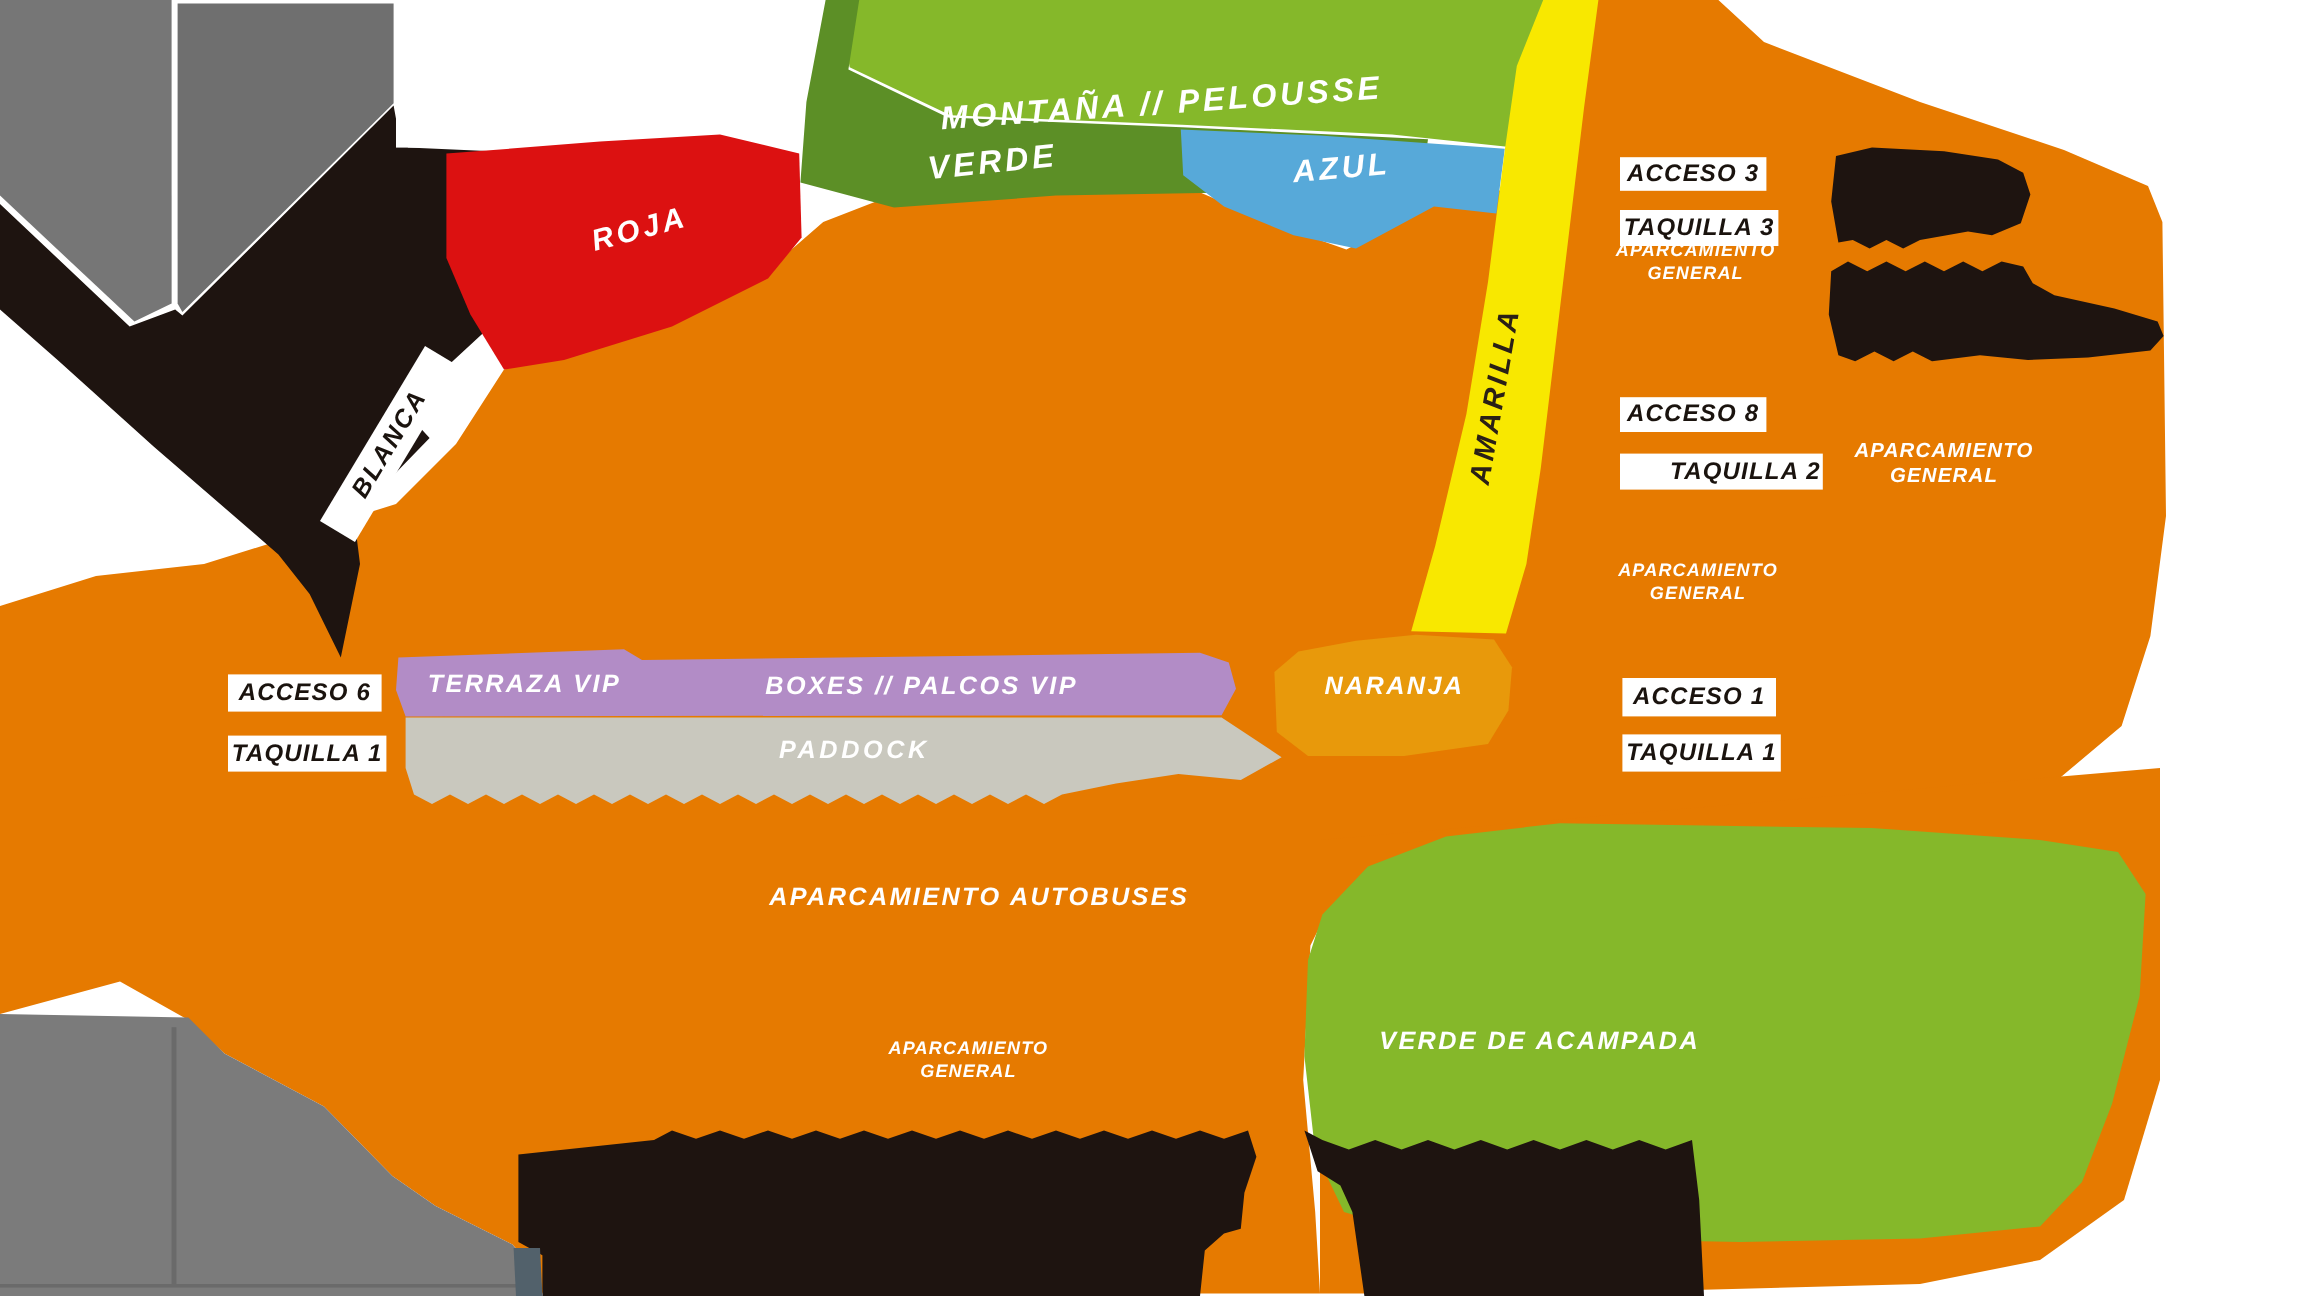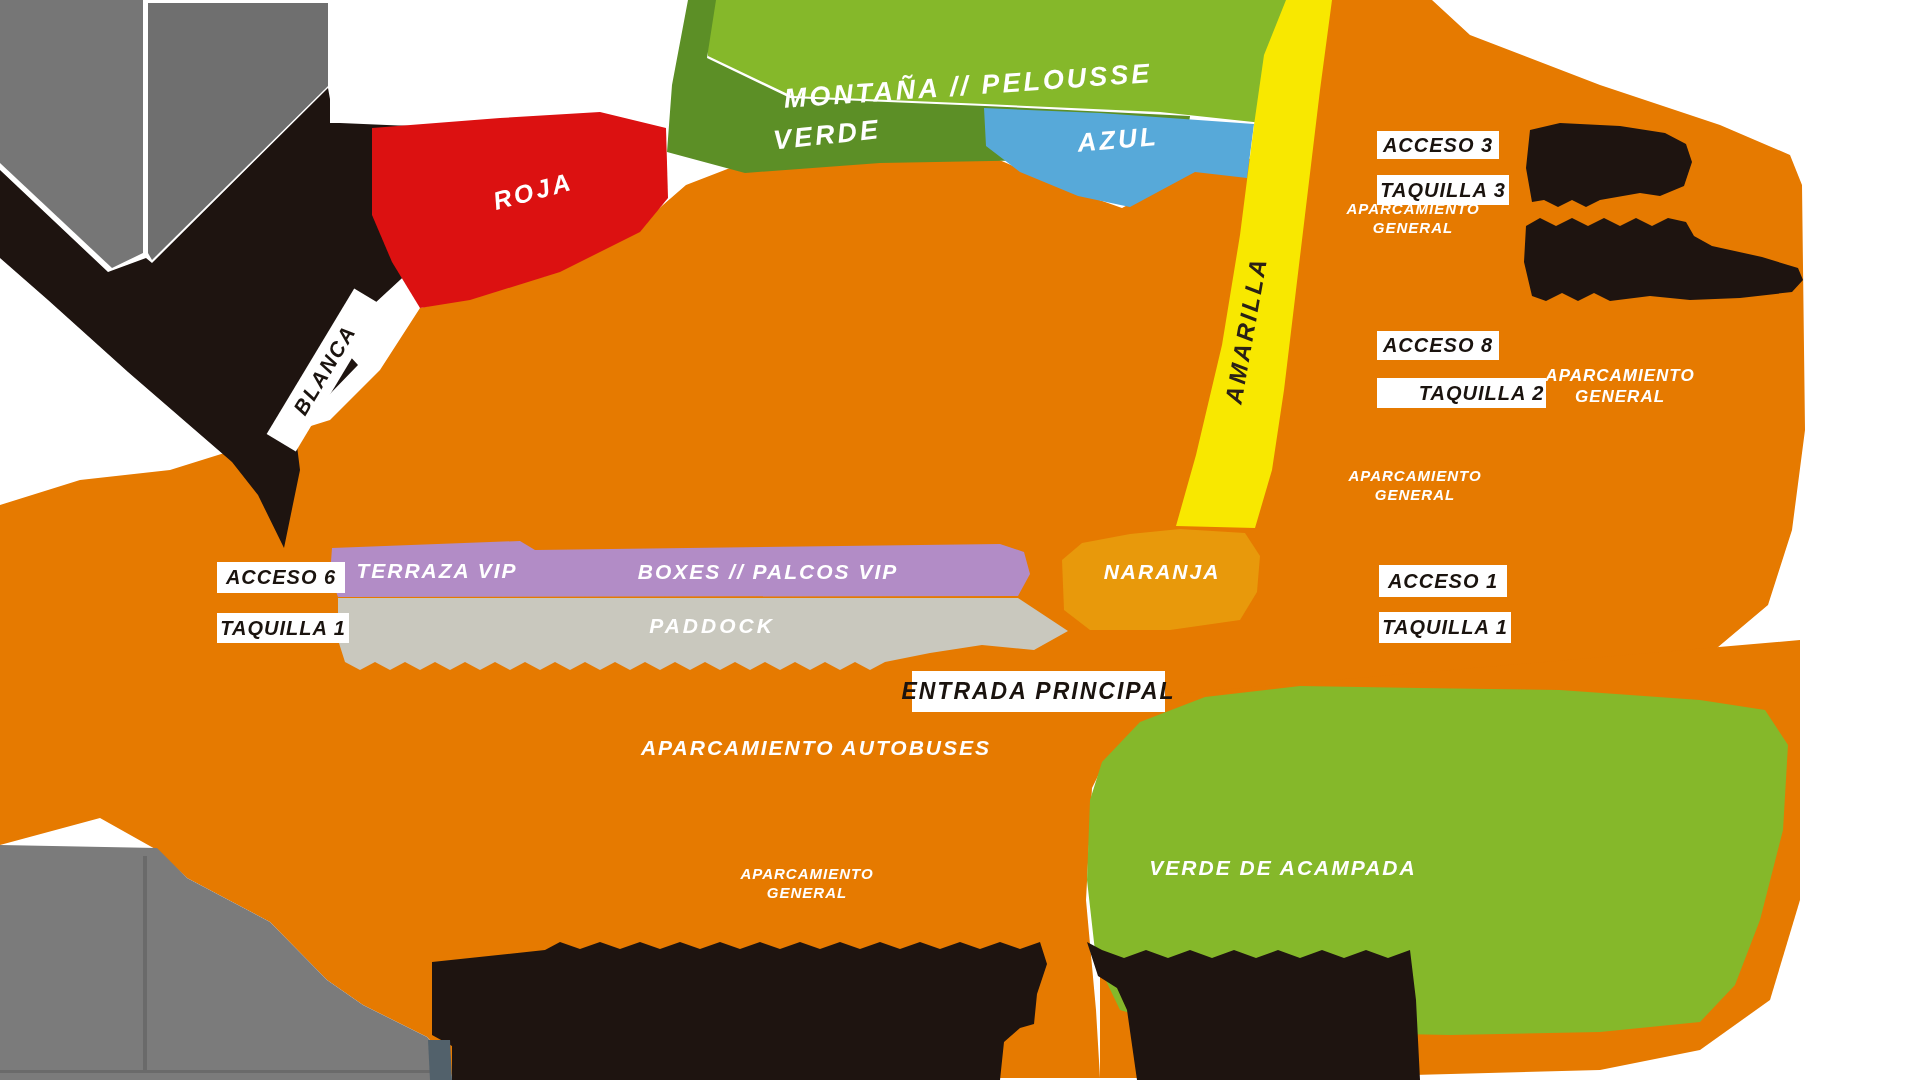--- a/index.html
+++ b/index.html
@@ -5,21 +5,21 @@
   html,body{margin:0;padding:0;background:#ffffff;}
   #stage{position:relative;width:1920px;height:1080px;overflow:hidden;background:#ffffff;
          font-family:"Liberation Sans",sans-serif;}
   #stage svg{position:absolute;left:0;top:0;}
   .zlabel{position:absolute;transform:translate(-50%,-50%);font-weight:bold;font-style:italic;
           color:#ffffff;white-space:nowrap;letter-spacing:3px;font-size:26px;line-height:1.05;
           font-family:"Liberation Sans",sans-serif;}
   .darklabel{color:#2a2016;}
   .wbox{position:absolute;background:#ffffff;color:#1a130e;display:flex;align-items:center;
         justify-content:center;font-weight:bold;font-style:italic;white-space:nowrap;
-        font-size:20px;letter-spacing:1px;font-family:"Liberation Sans",sans-serif;margin-left:27px;}
+        font-size:20px;letter-spacing:1px;font-family:"Liberation Sans",sans-serif;}
   .parking{font-size:15px;letter-spacing:1px;text-align:center;line-height:1.25;}
   .band{position:absolute;background:#ffffff;display:flex;align-items:center;justify-content:center;
         color:#1a130e;font-weight:bold;font-style:italic;letter-spacing:2px;font-size:21px;}
 </style>
 </head>
 <body>
 
 <div id="stage">
 
   <svg width="1920" height="1080" viewBox="0 0 1920 1080">
@@ -157,15 +157,14 @@
   </div>
 
   <div class="wbox" style="left:1350px;top:131px;width:122px;height:28px;">ACCESO 3</div>
   <div class="wbox" style="left:1350px;top:175px;width:132px;height:30px;">TAQUILLA 3</div>
   <div class="wbox" style="left:1350px;top:331px;width:122px;height:29px;">ACCESO 8</div>
   <div class="wbox" style="left:1350px;top:378px;width:129px;height:30px;padding-left:40px;">TAQUILLA 2</div>
   <div class="wbox" style="left:1352px;top:565px;width:128px;height:32px;">ACCESO 1</div>
   <div class="wbox" style="left:1352px;top:612px;width:132px;height:31px;text-align:right;">TAQUILLA 1</div>
   <div class="wbox" style="left:190px;top:562px;width:128px;height:31px;">ACCESO 6</div>
   <div class="wbox" style="left:190px;top:613px;width:132px;height:30px;">TAQUILLA 1</div>
-  <div class="wbox" style="left:885px;top:671px;width:253px;height:41px;font-size:23px;letter-spacing:2px;">ENTRADA PRINCIPAL</div>
 
 </div>
 
 </body></html>

